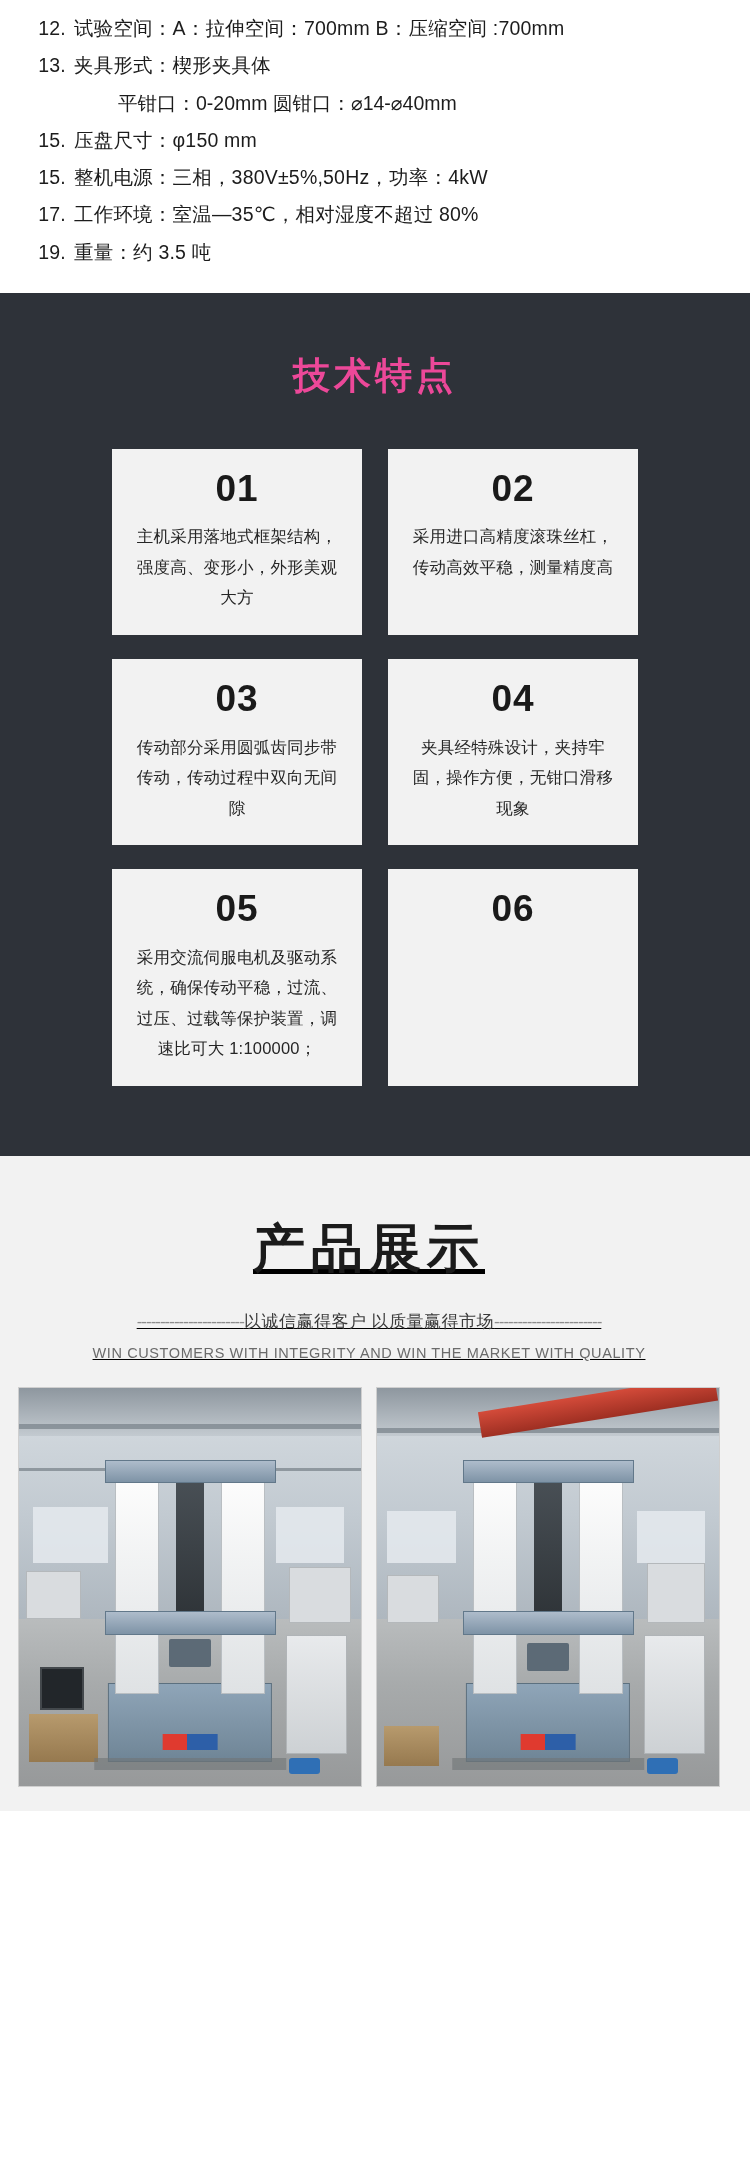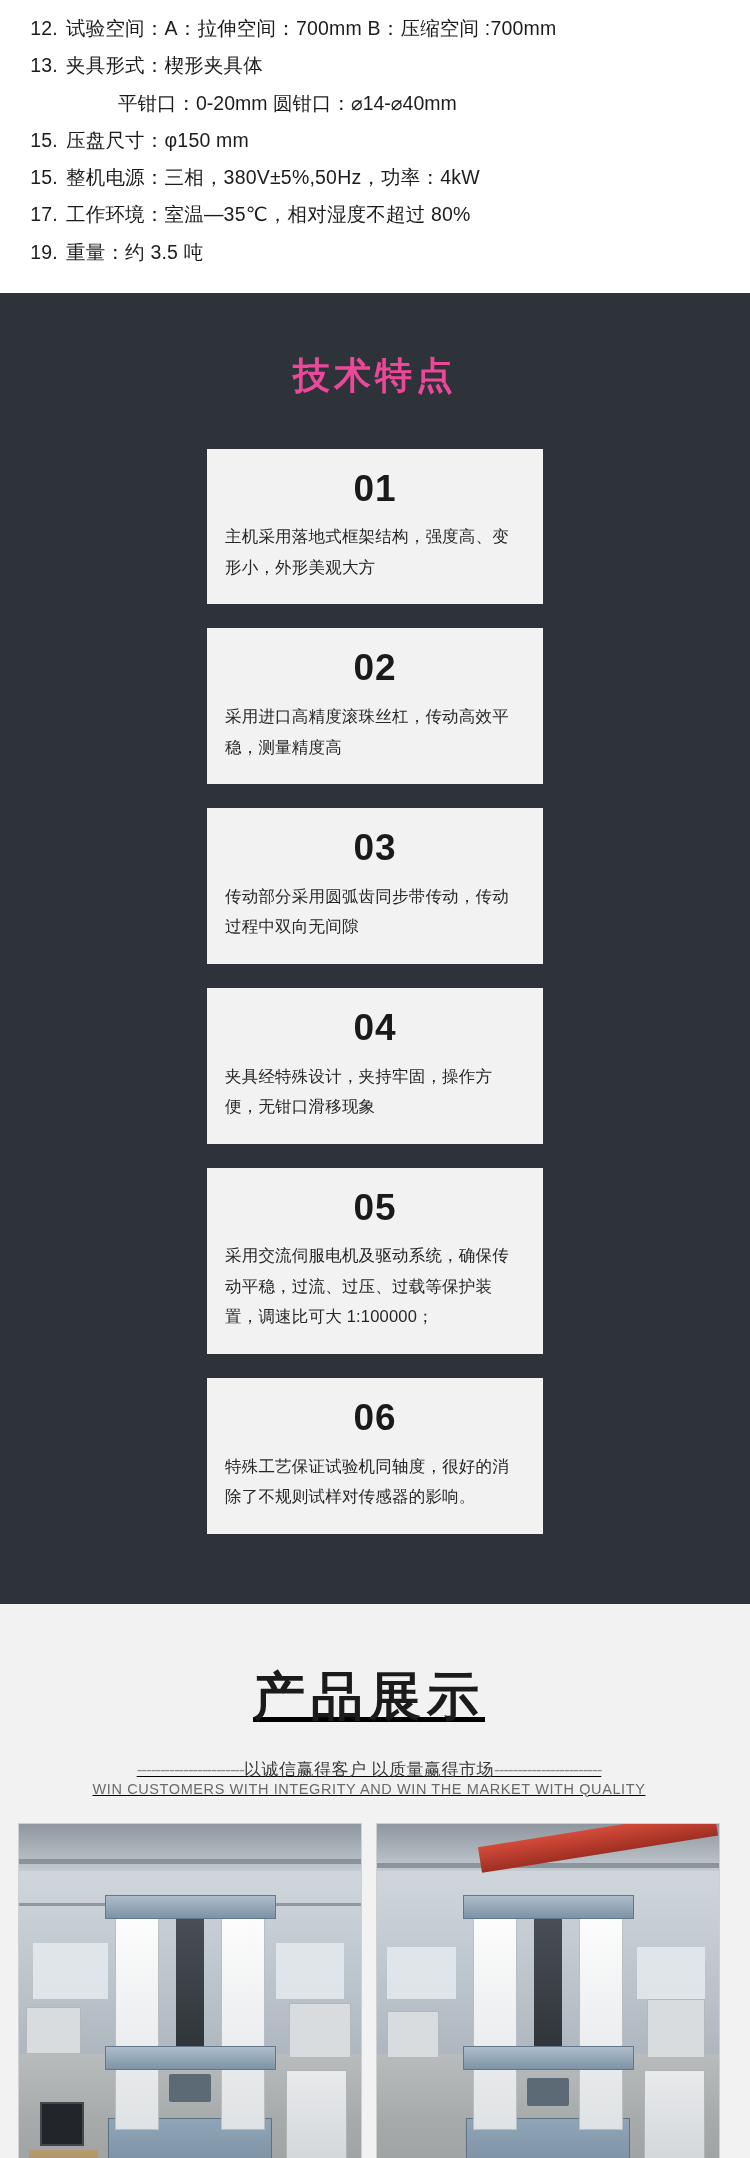--- a/index.html
+++ b/index.html
@@ -14,21 +14,21 @@
   .spec-section {
     padding: 10px 0 22px 0;
     background: #ffffff;
   }
   .spec-row {
     display: flex;
     align-items: flex-start;
     font-size: 19.5px;
     color: #1c1c1c;
     line-height: 1.5;
-    padding: 4px 4px;
+    padding: 4px 12px;
     letter-spacing: 0.2px;
   }
   .spec-num {
     width: 62px;
     text-align: right;
     padding-right: 8px;
     flex: 0 0 auto;
     white-space: nowrap;
   }
   .spec-text { flex: 1 1 auto; }
@@ -53,40 +53,41 @@
     margin-bottom: 48px;
   }
   .feature-grid {
     display: flex;
     flex-wrap: wrap;
     justify-content: center;
     gap: 24px 26px;
     padding: 0 36px;
   }
   .feature-card {
-    width: 336px;
+    width: 250px;
     background: #f2f2f2;
     padding: 20px 18px 22px 18px;
     display: flex;
     flex-direction: column;
     align-items: center;
   }
   .feature-card.tall { min-height: 150px; }
   .feature-no {
     font-size: 37px;
     font-weight: bold;
     color: #1a1a1a;
     letter-spacing: 1px;
     line-height: 1.1;
     margin-bottom: 12px;
   }
   .feature-desc {
     font-size: 16.5px;
     color: #262626;
     line-height: 1.85;
+    text-align: center;
     letter-spacing: 0.2px;
   }
 
   
   .showcase {
     background: #f2f2f2;
     padding: 58px 12px 24px 0;
     text-decoration: underline;
   }
   .showcase-title {
@@ -97,21 +98,21 @@
     letter-spacing: 6px;
     margin-bottom: 26px;
   }
   .showcase-sub {
     text-align: center;
     font-size: 17px;
     color: #3b3b3b;
     letter-spacing: 0.5px;
     white-space: nowrap;
     overflow: hidden;
-    margin-bottom: 0;
+    margin-bottom: 12px;
   }
   .showcase-sub .dash { color: #8c8c8c; letter-spacing: -1px; }
   .showcase-en {
     text-align: center;
     font-size: 14.5px;
     color: #6b6b6b;
     letter-spacing: 0.6px;
     margin-bottom: 26px;
   }
   .photo-row {
@@ -276,21 +277,20 @@
       <div class="feature-desc">夹具经特殊设计，夹持牢固，操作方便，无钳口滑移现象</div>
     </div>
 
     <div class="feature-card tall">
       <div class="feature-no">05</div>
       <div class="feature-desc">采用交流伺服电机及驱动系统，确保传动平稳，过流、过压、过载等保护装置，调速比可大 1:100000；</div>
     </div>
 
     <div class="feature-card tall">
       <div class="feature-no">06</div>
-      <div class="feature-desc">特殊工艺保证试验机同轴度，很好的消除了不规则试样对传感器的影响。</div>
     </div>
 
   </div>
 </section>
 
 <section class="showcase">
   <h2 class="showcase-title">产品展示</h2>
 
   <div class="showcase-sub">
     <span class="dash">-----------------------</span><span>以诚信赢得客户 以质量赢得市场</span><span class="dash">-----------------------</span>

